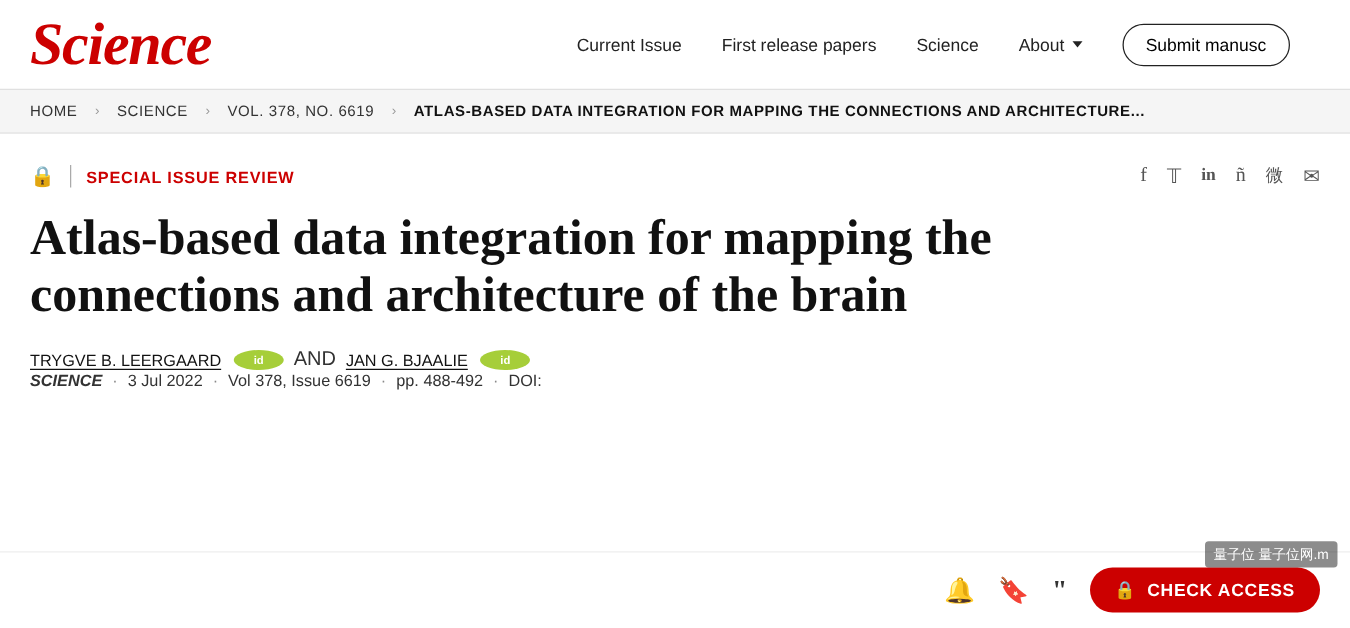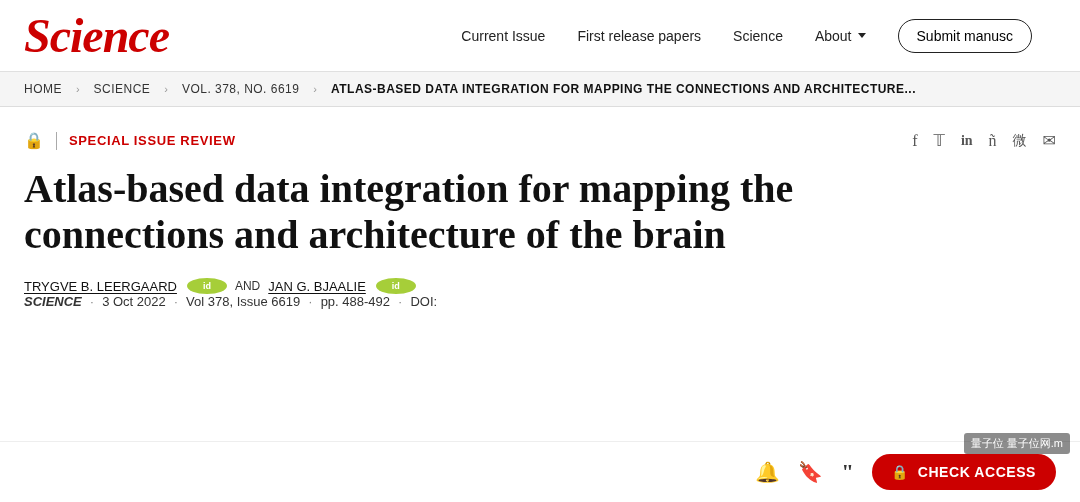--- a/index.html
+++ b/index.html
@@ -180,21 +180,21 @@
       height: 16px;
       border-radius: 50%;
       background: #a6ce39;
       color: #fff;
       font-size: 9px;
       font-weight: bold;
       margin-left: 2px;
     }
     .author-sep {
       color: #333;
-      font-size: 12px;
+      font-size: 16px;
     }
 
     
     .article-info-row {
       display: flex;
       align-items: center;
       gap: 8px;
       font-family: Arial, sans-serif;
       font-size: 13px;
       color: #333;
@@ -315,21 +315,21 @@
     <span class="author-name">TRYGVE B. LEERGAARD</span>
     <span class="orcid-badge" title="ORCID">id</span>
     <span class="author-sep">AND</span>
     <span class="author-name">JAN G. BJAALIE</span>
     <span class="orcid-badge" title="ORCID">id</span>
   </div>
 
   <div class="article-info-row">
     <span class="article-journal">SCIENCE</span>
     <span class="dot-sep">·</span>
-    <span>3 Oct 2022</span>
+    <span>3 Jul 2022</span>
     <span class="dot-sep">·</span>
     <span>Vol 378, Issue 6619</span>
     <span class="dot-sep">·</span>
     <span>pp. 488-492</span>
     <span class="dot-sep">·</span>
     <span>DOI:</span>
   </div>
 
 </div>
 

